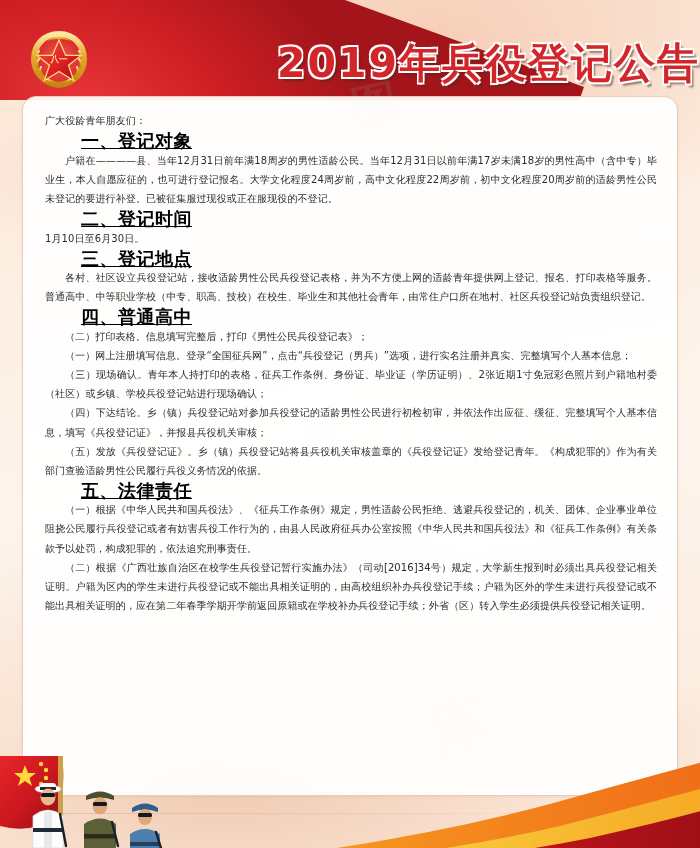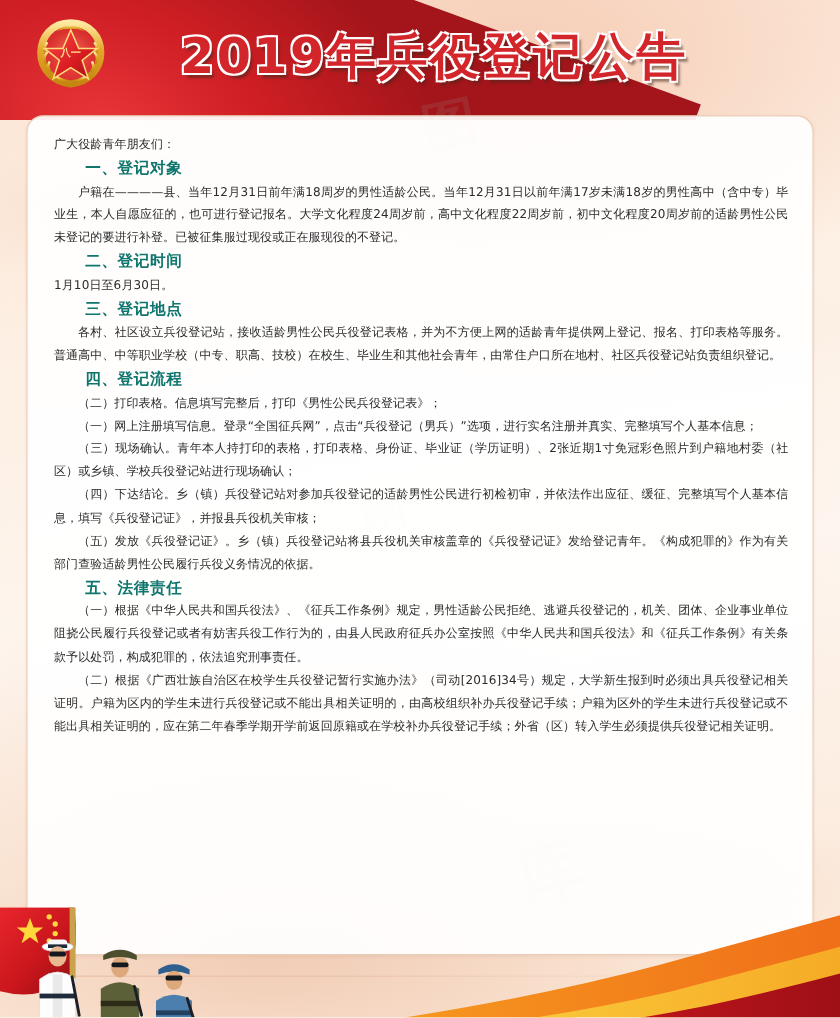--- a/index.html
+++ b/index.html
@@ -40,24 +40,24 @@
     background:linear-gradient(90deg,#f6b93b 0%,#f8d24a 45%,#fce88a 75%,#f7c04a 100%);
     box-shadow:0 2px 3px rgba(180,90,30,.25);
   }
   .goldband2{
     position:absolute;left:-134px;top:-124px;width:660px;height:300px;
     transform:rotate(20deg);transform-origin:0 100%;
     background:linear-gradient(90deg,#f49a25 0%,#f7b83a 60%,#fad36a 100%);
     opacity:.85;
   }
   
-  .emblem{position:absolute;left:27px;top:12px;width:64px;height:64px;}
+  .emblem{position:absolute;left:27px;top:27px;width:64px;height:64px;}
   
   .title{
-    position:absolute;left:0;top:20px;width:700px;text-align:left;
+    position:absolute;left:0;top:36px;width:700px;text-align:right;
     padding-left:150px;box-sizing:border-box;
     font-size:41px;font-weight:bold;letter-spacing:2px;
     font-family:"DejaVu Sans","Liberation Sans",sans-serif;
     color:#d3262b;
     text-shadow:
       -1.6px -1.6px 0 #fff, 1.6px -1.6px 0 #fff, -1.6px 1.6px 0 #fff, 1.6px 1.6px 0 #fff,
       0 0 2px #fff, 3px 4px 2px rgba(70,40,30,.55);
     white-space:nowrap;
   }
 
@@ -79,22 +79,22 @@
     overflow:hidden;
   }
   .p{
     font-family:"DejaVu Sans","Liberation Sans",sans-serif;
     font-size:10px;line-height:19.1px;color:#2b2b2b;
     text-align:justify;margin:0;letter-spacing:.1px;
   }
   .indent{text-indent:2em;}
   .hd{
     font-family:"DejaVu Sans","Liberation Sans",sans-serif;
-    font-size:13px;line-height:19.6px;font-weight:bold;color:#0f766e;
-    margin:1px 0 0 0;text-indent:2em;letter-spacing:.5px;
+    font-size:18px;line-height:19.6px;font-weight:bold;color:#000000;
+    margin:1px 0 0 0;text-indent:2em;letter-spacing:.5px;text-decoration:underline;
   }
 
   
   .soldiers{position:absolute;left:0;bottom:0;width:230px;height:92px;overflow:hidden;}
   .ribbon{position:absolute;right:-40px;bottom:-28px;width:620px;height:120px;overflow:visible;}
   .botline{position:absolute;left:0;bottom:34px;width:700px;height:1px;
            background:linear-gradient(90deg,rgba(214,160,130,.5),rgba(214,160,130,.12) 70%,rgba(214,160,130,0));}
 </style>
 </head>
 <body>
@@ -168,24 +168,24 @@
       <p class="hd">二、登记时间</p>
       <p class="p">1月10日至6月30日。</p>
     </div>
 
     <div>
       <p class="hd">三、登记地点</p>
       <p class="p indent">各村、社区设立兵役登记站，接收适龄男性公民兵役登记表格，并为不方便上网的适龄青年提供网上登记、报名、打印表格等服务。普通高中、中等职业学校（中专、职高、技校）在校生、毕业生和其他社会青年，由常住户口所在地村、社区兵役登记站负责组织登记。</p>
     </div>
 
     <div>
-      <p class="hd">四、登记流程</p>
+      <p class="hd">四、普通高中</p>
       <p class="p indent">（二）打印表格。信息填写完整后，打印《男性公民兵役登记表》；</p>
       <p class="p indent">（一）网上注册填写信息。登录“全国征兵网”，点击“兵役登记（男兵）”选项，进行实名注册并真实、完整填写个人基本信息；</p>
-      <p class="p indent">（三）现场确认。青年本人持打印的表格，打印表格、身份证、毕业证（学历证明）、2张近期1寸免冠彩色照片到户籍地村委（社区）或乡镇、学校兵役登记站进行现场确认；</p>
+      <p class="p indent">（三）现场确认。青年本人持打印的表格，征兵工作条例、身份证、毕业证（学历证明）、2张近期1寸免冠彩色照片到户籍地村委（社区）或乡镇、学校兵役登记站进行现场确认；</p>
       <p class="p indent">（四）下达结论。乡（镇）兵役登记站对参加兵役登记的适龄男性公民进行初检初审，并依法作出应征、缓征、完整填写个人基本信息，填写《兵役登记证》，并报县兵役机关审核；</p>
       <p class="p indent">（五）发放《兵役登记证》。乡（镇）兵役登记站将县兵役机关审核盖章的《兵役登记证》发给登记青年。《构成犯罪的》作为有关部门查验适龄男性公民履行兵役义务情况的依据。</p>
     </div>
 
     <div>
       <p class="hd">五、法律责任</p>
       <p class="p indent">（一）根据《中华人民共和国兵役法》、《征兵工作条例》规定，男性适龄公民拒绝、逃避兵役登记的，机关、团体、企业事业单位阻挠公民履行兵役登记或者有妨害兵役工作行为的，由县人民政府征兵办公室按照《中华人民共和国兵役法》和《征兵工作条例》有关条款予以处罚，构成犯罪的，依法追究刑事责任。</p>
       <p class="p indent">（二）根据《广西壮族自治区在校学生兵役登记暂行实施办法》（司动[2016]34号）规定，大学新生报到时必须出具兵役登记相关证明。户籍为区内的学生未进行兵役登记或不能出具相关证明的，由高校组织补办兵役登记手续；户籍为区外的学生未进行兵役登记或不能出具相关证明的，应在第二年春季学期开学前返回原籍或在学校补办兵役登记手续；外省（区）转入学生必须提供兵役登记相关证明。</p>
     </div>
 

